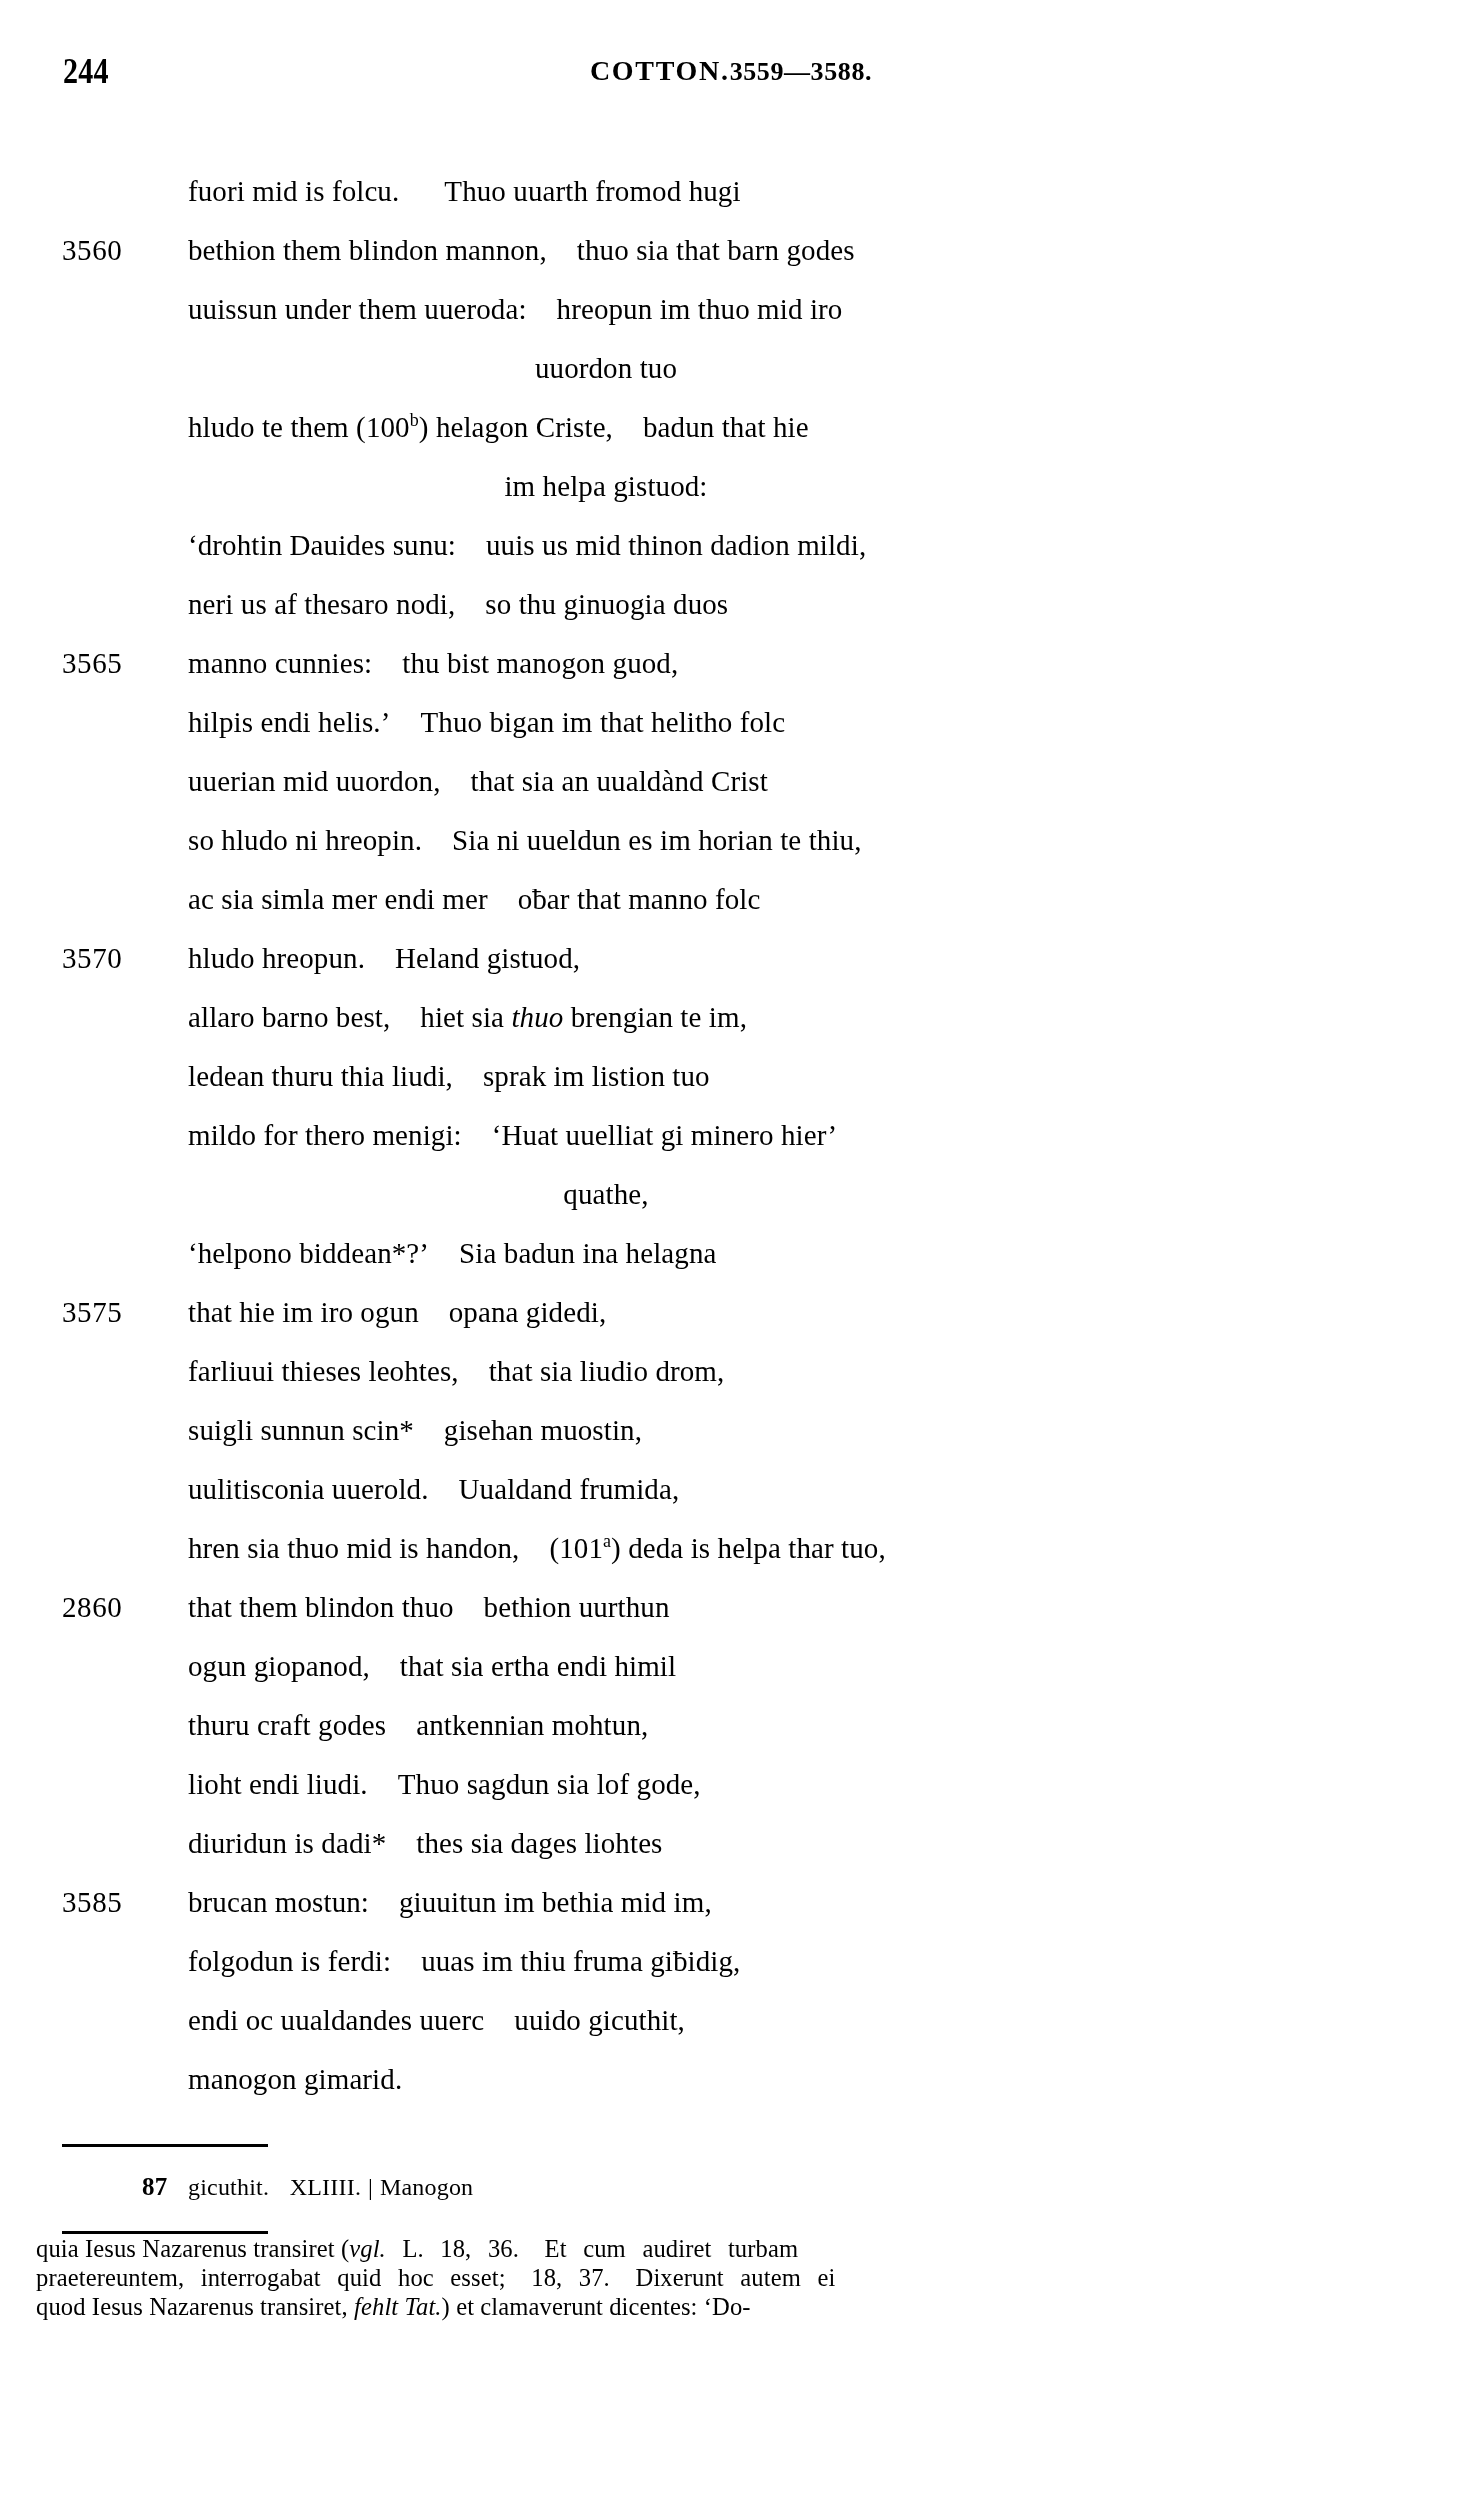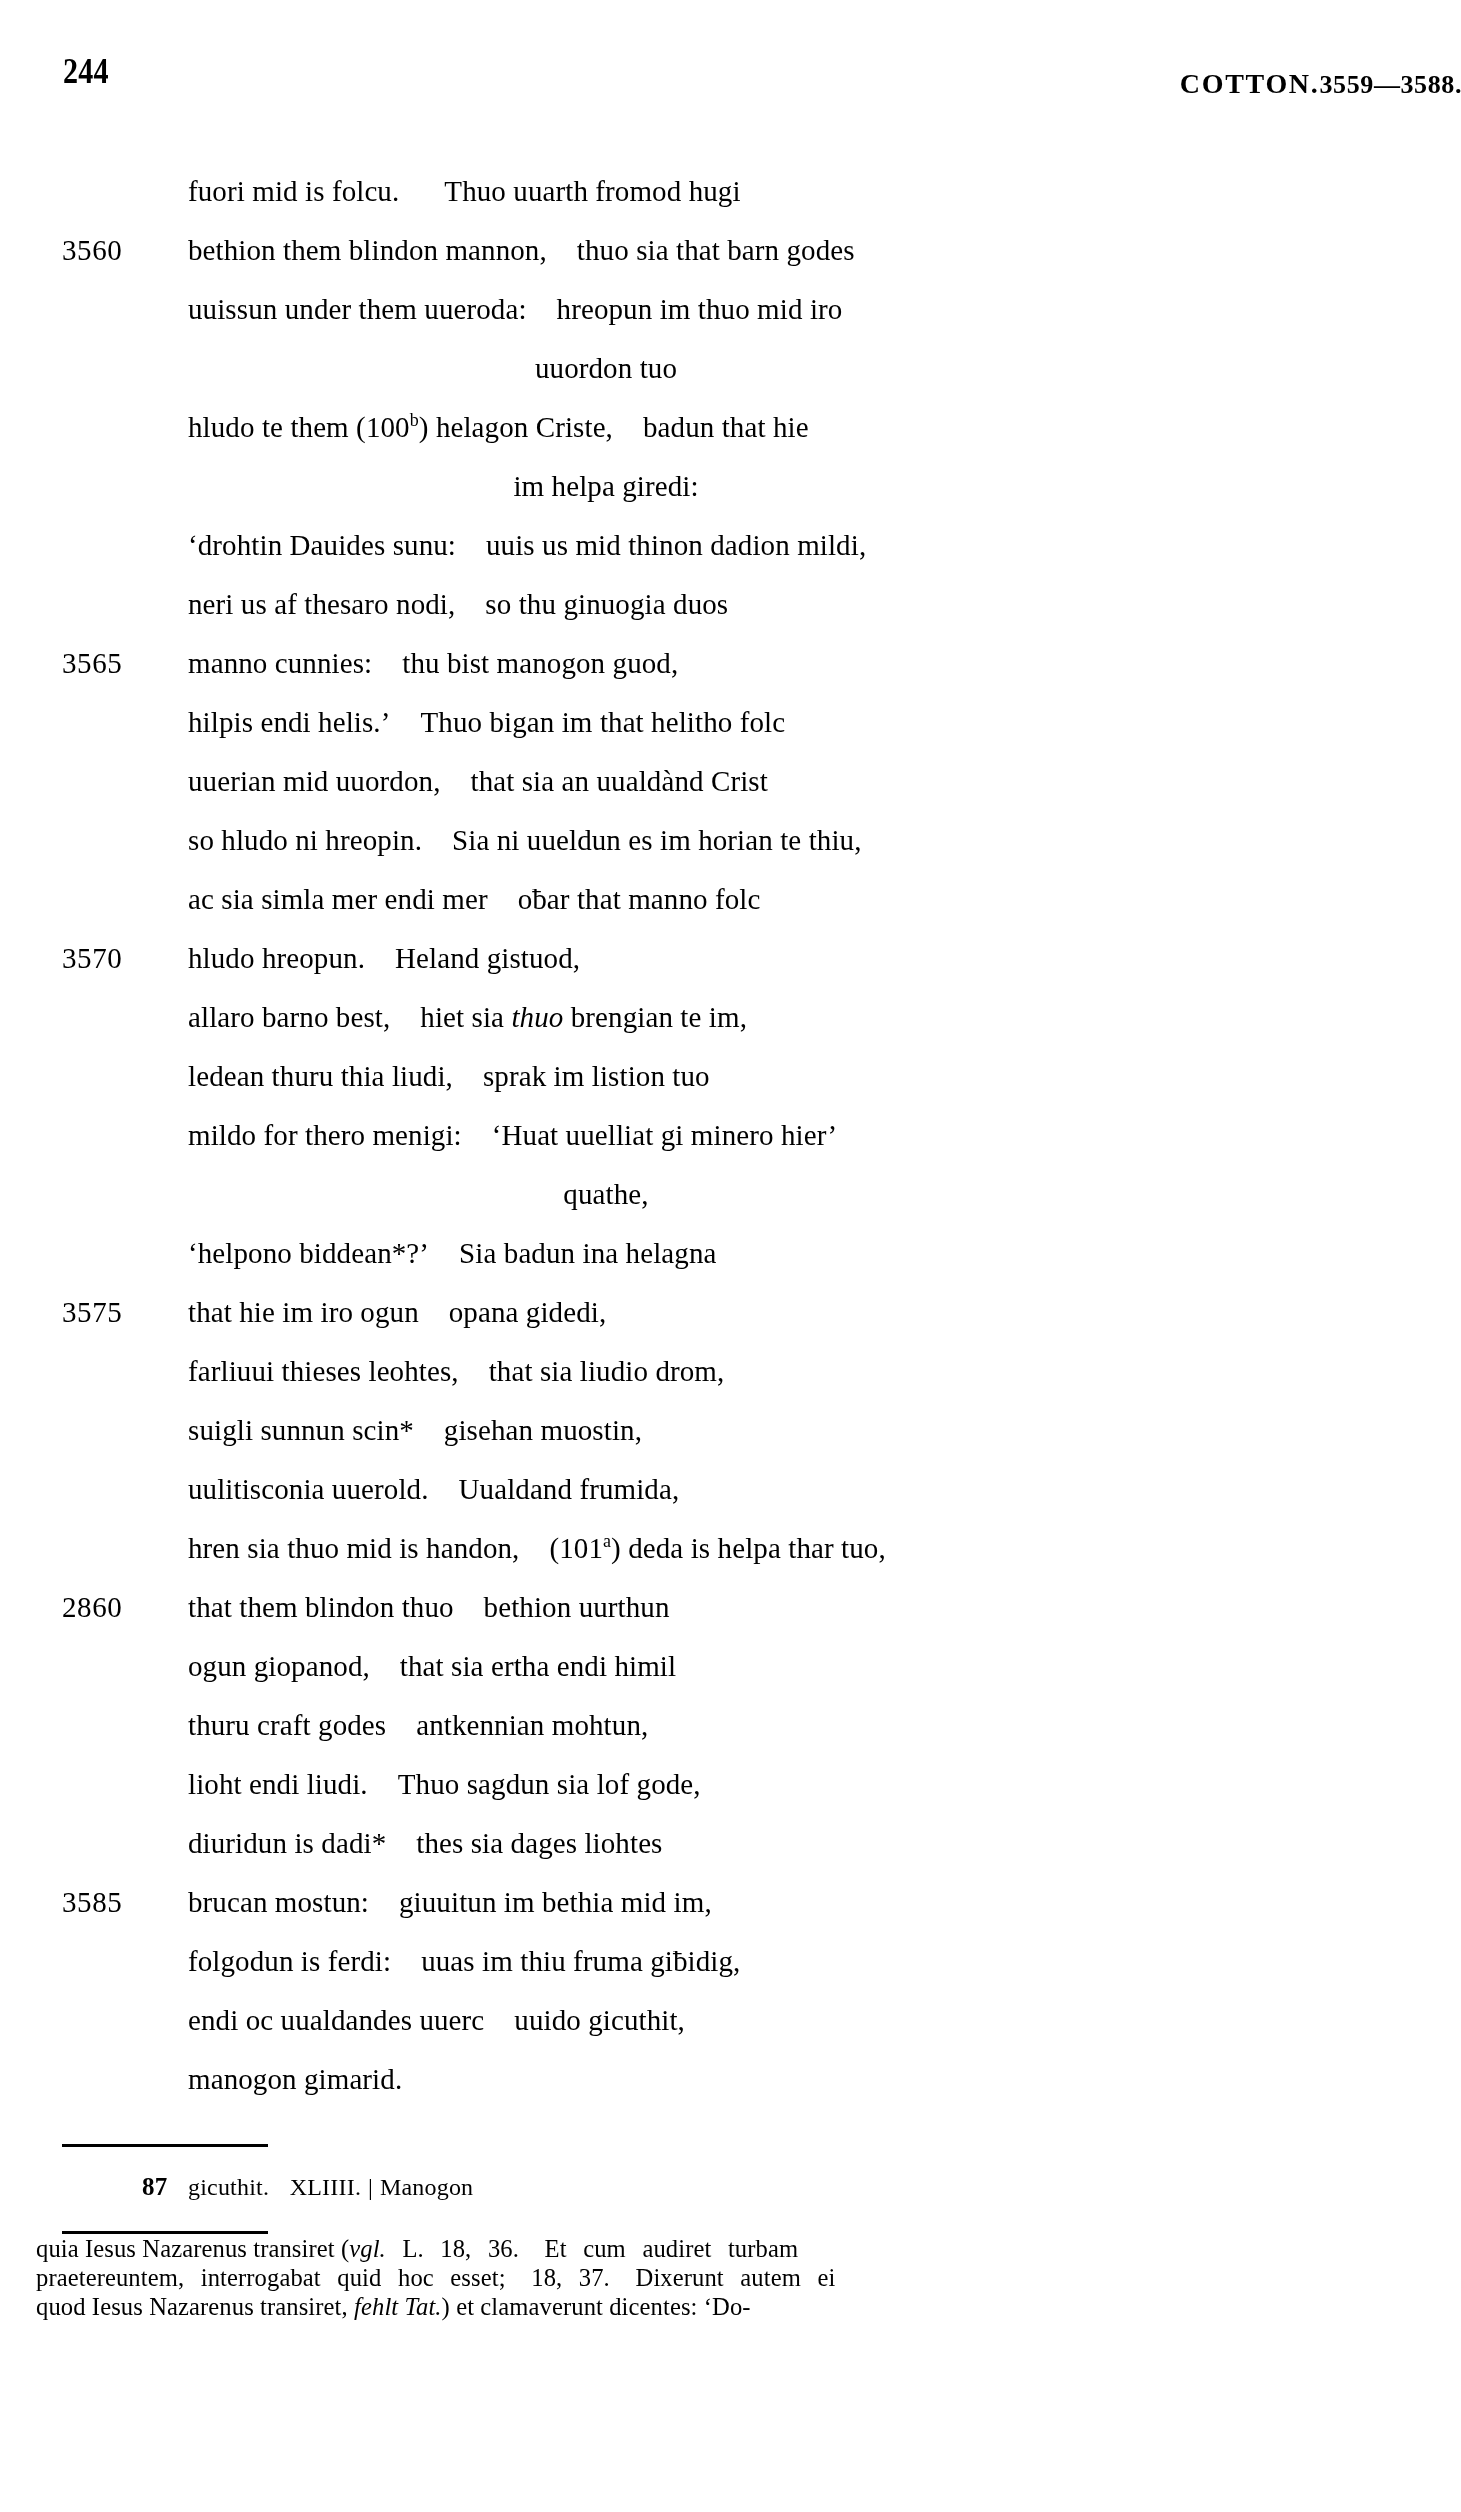--- a/index.html
+++ b/index.html
@@ -39,22 +39,22 @@
     font-weight: bold;
     letter-spacing: 0.3px;
     line-height: 1;
     transform: scaleX(0.86);
     transform-origin: left top;
   }
   .head-title {
     position: absolute;
     left: 0;
     right: 0;
-    top: 16px;
-    text-align: right;
+    top: 3px;
+    text-align: center;
     font-size: 28px;
     font-weight: bold;
     letter-spacing: 1.1px;
     line-height: 1;
   }
   .head-title .hd-word { letter-spacing: 1.7px; }
   .head-title .hd-range { letter-spacing: 0.6px; font-size: 26px; }
 
   
   .verse-block {
@@ -160,21 +160,21 @@
       <div class="verse-line indent-sm">
         <span class="line-text">uuissun under them uueroda:<span class="caesura"></span>hreopun im thuo mid iro</span>
       </div>
       <div class="verse-line center">
         <span class="line-text">uuordon tuo</span>
       </div>
       <div class="verse-line indent-sm">
         <span class="line-text">hludo te them (100<sup class="folioref">b</sup>) helagon Criste,<span class="caesura"></span>badun that hie</span>
       </div>
       <div class="verse-line center">
-        <span class="line-text">im helpa giredi:</span>
+        <span class="line-text">im helpa gistuod:</span>
       </div>
       <div class="verse-line indent-sm">
         <span class="line-text">‘drohtin Dauides sunu:<span class="caesura"></span>uuis us mid thinon dadion mildi,</span>
       </div>
       <div class="verse-line indent-sm">
         <span class="line-text">neri us af thesaro nodi,<span class="caesura"></span>so thu ginuogia duos</span>
       </div>
       <div class="verse-line indent-sm">
         <span class="line-number">3565</span>
         <span class="line-text">manno cunnies:<span class="caesura"></span>thu bist manogon guod,</span>

